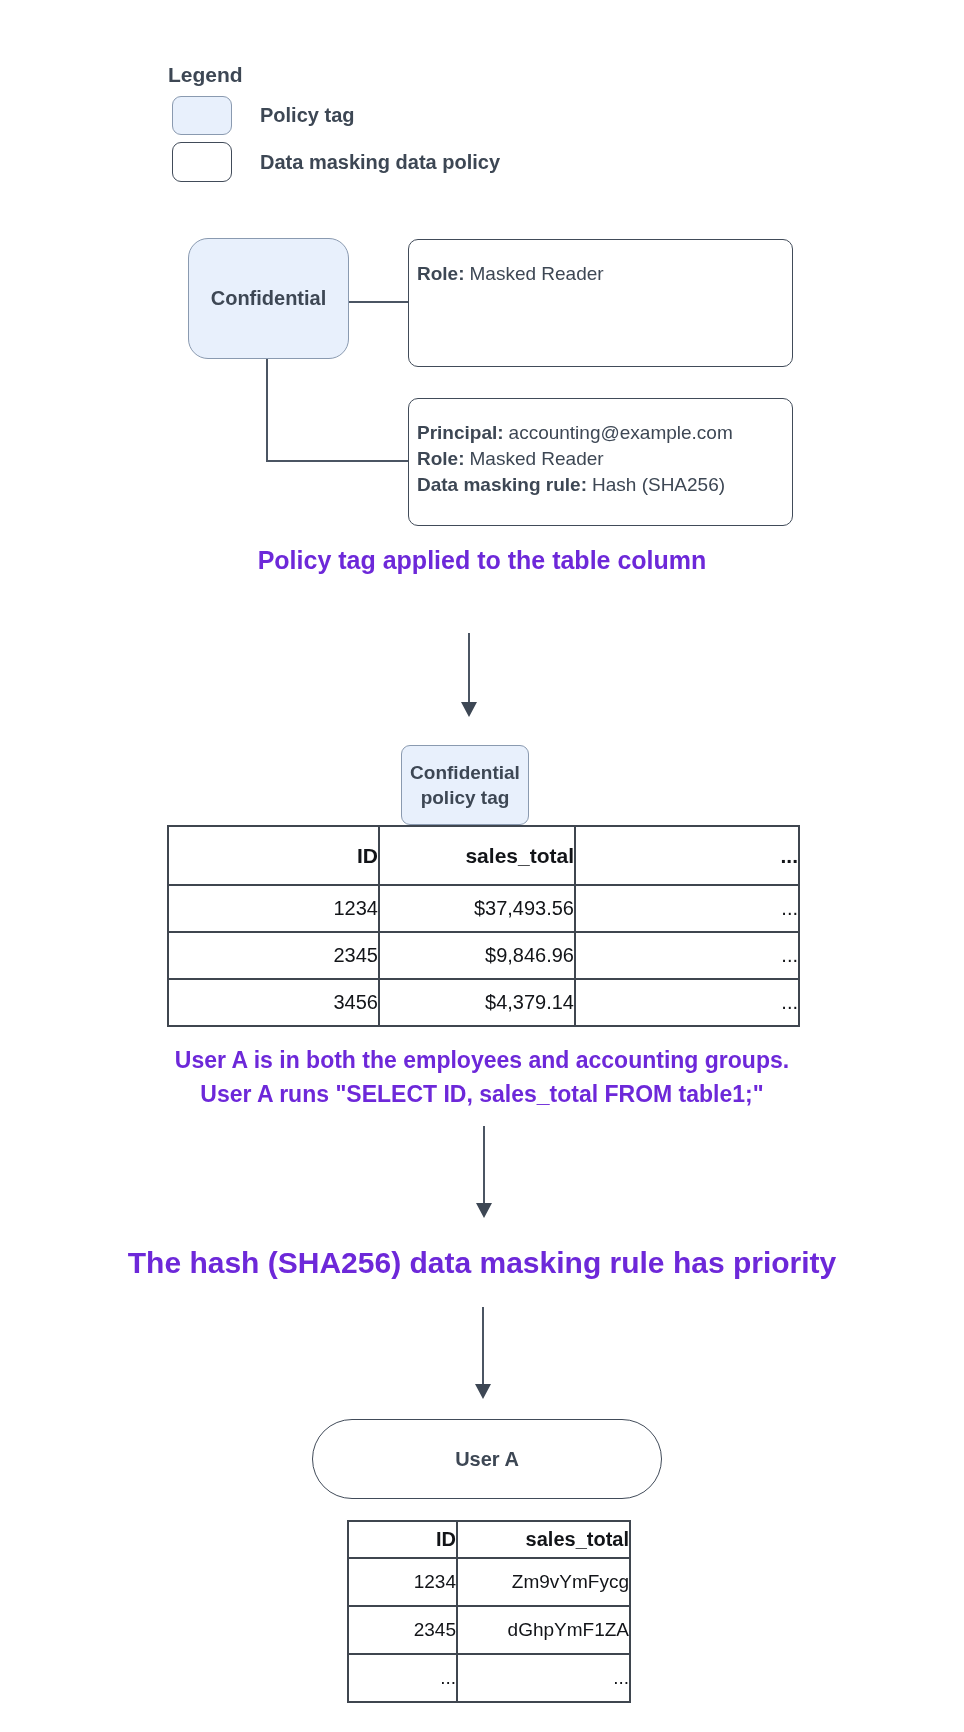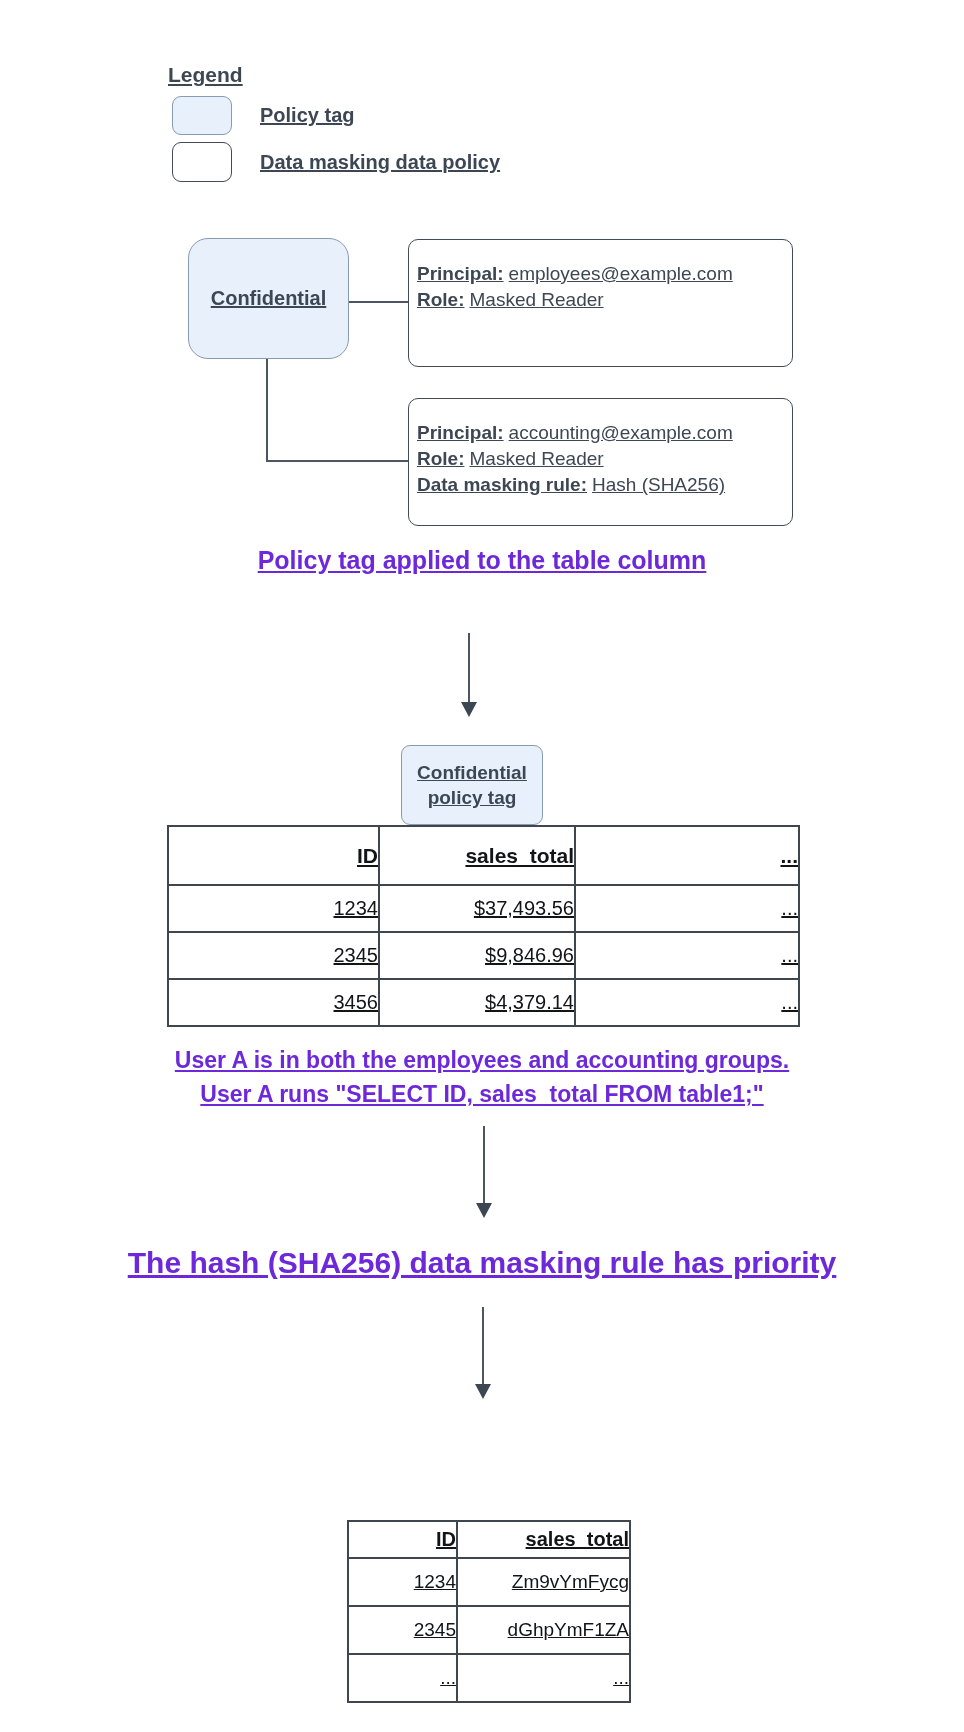--- a/index.html
+++ b/index.html
@@ -1,20 +1,20 @@
 <!DOCTYPE html>
 <html><head>
 <meta charset="utf-8">
 <style>
   html, body { margin:0; padding:0; background:#ffffff; }
   .canvas {
     position:relative; width:964px; height:1732px; overflow:hidden;
     background:#ffffff; font-family:"Liberation Sans", sans-serif; color:#3d4754;
   }
-  .abs { position:absolute;text-decoration:underline; }
+  .abs { position:absolute; }
 
   
   .legend-title { left:168px; top:63px; font-size:21px; font-weight:bold; }
   .swatch { width:60px; height:39px; border-radius:9px; box-sizing:border-box; }
   .swatch-blue { left:172px; top:96px; background:#e8f0fc; border:1.5px solid #8a9ab0; }
   .swatch-white { left:172px; top:142px; height:40px; background:#ffffff; border:1.5px solid #414b59; }
   .legend-label { left:260px; font-size:20px; font-weight:bold;text-align:right; }
   .ll1 { top:104px; }
   .ll2 { top:151px; }
 
@@ -51,21 +51,21 @@
   
   .arrow { display:flex; flex-direction:column; align-items:center; width:16px; }
   .arrow .stem { width:2px; flex:1; background:#4b5563; }
   .arrow .head { width:0; height:0; border-left:8px solid transparent; border-right:8px solid transparent; border-top:15px solid #3d4754; }
   .arr1 { left:461px; top:633px; height:84px; }
   .arr2 { left:476px; top:1126px; height:92px; }
   .arr3 { left:475px; top:1307px; height:92px; }
 
   
   .badge {
-    left:401px; top:745px; width:142px; height:80px;
+    left:401px; top:745px; width:128px; height:80px;
     background:#e8f0fc; border:1.5px solid #8a9ab0; border-radius:9px;
     display:flex; align-items:center; justify-content:center; text-align:center;
     font-size:19px; line-height:25px; font-weight:bold; box-sizing:border-box; padding:0 10px;
   }
 
   
   .dtable { border-collapse:collapse; background:#ffffff; color:#121418; table-layout:fixed; }
   .dtable th, .dtable td { border:2px solid #3f464f; text-align:right; vertical-align:middle; padding:0; overflow:hidden; }
   .src { left:167px; top:825px; }
   .src th { height:57px; font-size:21px; font-weight:bold; }
@@ -95,23 +95,20 @@
 
   <div class="abs tag-node">
     <span>Confidential</span>
   </div>
 
   <div class="abs line conn-h1"></div>
   <div class="abs line conn-v"></div>
   <div class="abs line conn-h2"></div>
 
   <div class="abs policy-card card1">
-    <div class="policy-line">
-      <span class="lbl">Principal:</span><span class="val">employees@example.com</span>
-    </div>
     <div class="policy-line">
       <span class="lbl">Role:</span><span class="val">Masked Reader</span>
     </div>
   </div>
 
   <div class="abs policy-card card2">
     <div class="policy-line">
       <span class="lbl">Principal:</span><span class="val">accounting@example.com</span>
     </div>
     <div class="policy-line">
@@ -173,20 +170,23 @@
     <div class="head"></div>
   </div>
 
   <div class="abs caption cap3">The hash (SHA256) data masking rule has priority</div>
 
   <div class="abs arrow arr3">
     <div class="stem"></div>
     <div class="head"></div>
   </div>
 
+  <div class="abs stadium">
+    <span>User A</span>
+  </div>
 
   <table class="abs dtable masked">
     <colgroup>
         <col style="width:109px">
         <col style="width:173px">
       </colgroup>
     <tbody>
         <tr>
       <th>ID</th>
       <th>sales_total</th>

